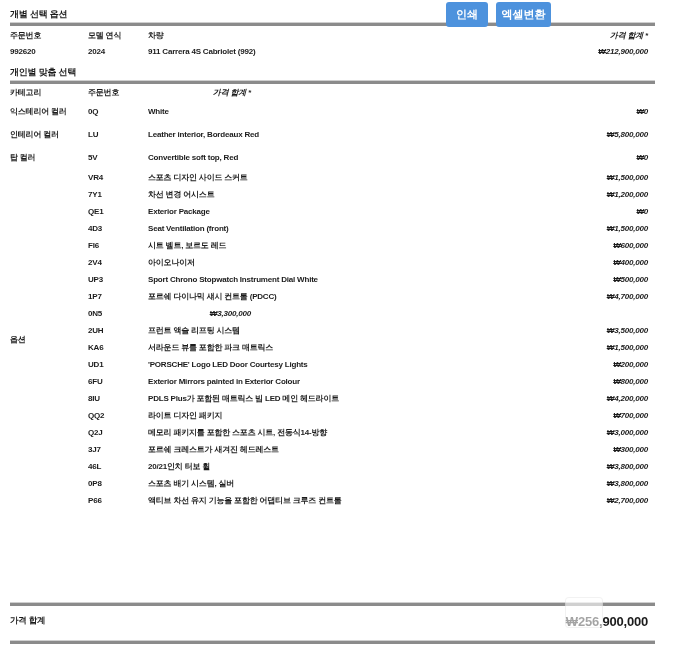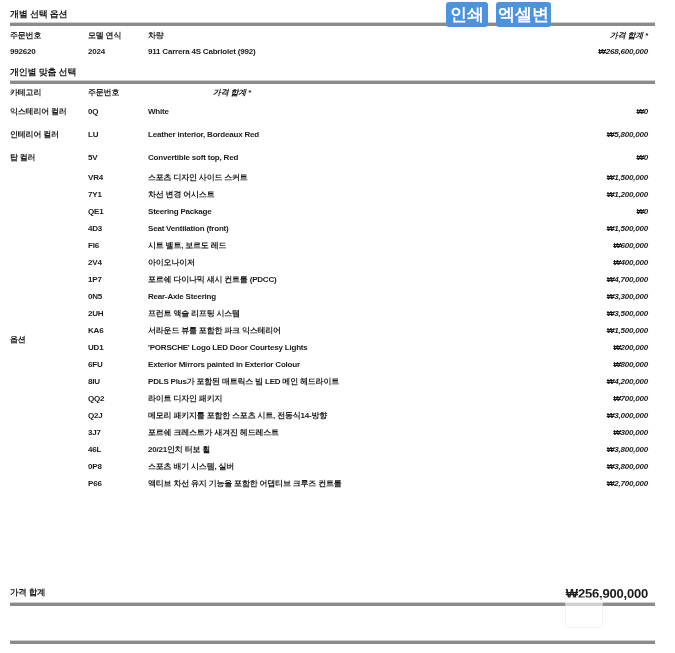--- a/index.html
+++ b/index.html
@@ -12,21 +12,21 @@
   .title-2 { top:66px; }
 
   .rule { position:absolute; left:10px; width:645px; height:4px; background:#8b8b8b; border-top:1px solid #cfcfcf; }
   .rule-1 { top:22px; }
   .rule-2 { top:80px; }
   .rule-3 { top:602px; }
   .rule-4 { top:640px; }
 
   .btn { position:absolute; top:2px; height:25px; border:none; border-radius:3px;
          background:#4d92dd; color:#ffffff; font-family:"Liberation Sans", sans-serif;
-         font-weight:bold; font-size:17px; text-align:center; line-height:25px;
+         font-weight:bold; font-size:11px; text-align:center; line-height:25px;
          cursor:pointer; z-index:3; padding:0; }
   .btn-print { left:446px; width:42px; }
   .btn-excel { left:496px; width:55px; }
 
   .tblock { position:absolute; left:10px; width:645px; }
   .summary-head { top:28px; }
   .summary-vals { top:44px; }
   .trow { display:flex; align-items:center; width:100%; }
   .tblock .trow { height:14px; }
   .cell { font-size:8px; white-space:nowrap; overflow:visible; }
@@ -35,21 +35,21 @@
   .c3 { flex:1; }
   .c4 { width:110px; text-align:right; padding-right:7px;font-style:italic; }
   .center { }
 
   .detail { position:absolute; left:10px; top:84px; width:645px; }
   .detail-head { height:16px; }
   .row-cat { height:23px; }
   .row-opt { height:17px; }
   .option-cat-label { position:absolute; left:0; top:250px; font-size:8px; }
 
-  .footer-row { position:absolute; left:10px; top:580px; width:645px; height:26px;
+  .footer-row { position:absolute; left:10px; top:608px; width:645px; height:26px;
                 display:flex; align-items:center; justify-content:space-between; }
   .footer-row .label { font-size:8.5px; }
   .footer-row .total { font-size:13px; padding-right:7px; }
 
   .watermark { position:absolute; left:565px; top:597px; width:38px; height:31px;
                background:rgba(255,255,255,0.6); border:1px solid rgba(0,0,0,0.05);
                border-radius:4px; z-index:2; }
 </style>
 </head>
 <body>
@@ -70,21 +70,21 @@
       <div class="cell c3 center">차량</div>
       <div class="cell c4">가격 합계 *</div>
     </div>
   </div>
 
   <div class="tblock summary-vals">
     <div class="trow">
       <div class="cell c1">992620</div>
       <div class="cell c2">2024</div>
       <div class="cell c3 center">911 Carrera 4S Cabriolet (992)</div>
-      <div class="cell c4">₩268,600,000</div>
+      <div class="cell c4">₩212,900,000</div>
     </div>
   </div>
 
   <div class="section-title title-2">개인별 맞춤 선택</div>
 
   <div class="rule rule-2"></div>
 
   <div class="detail">
     <div class="trow detail-head">
       <div class="cell c1">카테고리</div>
@@ -118,21 +118,21 @@
         </div>
         <div class="trow row-opt">
           <div class="cell c1"></div>
           <div class="cell c2">7Y1</div>
           <div class="cell c3">차선 변경 어시스트</div>
           <div class="cell c4">₩1,200,000</div>
         </div>
         <div class="trow row-opt">
           <div class="cell c1"></div>
           <div class="cell c2">QE1</div>
-          <div class="cell c3">Steering Package</div>
+          <div class="cell c3">Exterior Package</div>
           <div class="cell c4">₩0</div>
         </div>
         <div class="trow row-opt">
           <div class="cell c1"></div>
           <div class="cell c2">4D3</div>
           <div class="cell c3">Seat Ventilation (front)</div>
           <div class="cell c4">₩1,500,000</div>
         </div>
         <div class="trow row-opt">
           <div class="cell c1"></div>
@@ -141,40 +141,45 @@
           <div class="cell c4">₩600,000</div>
         </div>
         <div class="trow row-opt">
           <div class="cell c1"></div>
           <div class="cell c2">2V4</div>
           <div class="cell c3">아이오나이저</div>
           <div class="cell c4">₩400,000</div>
         </div>
         <div class="trow row-opt">
           <div class="cell c1"></div>
+          <div class="cell c2">UP3</div>
+          <div class="cell c3">Sport Chrono Stopwatch Instrument Dial White</div>
+          <div class="cell c4">₩500,000</div>
+        </div>
+        <div class="trow row-opt">
+          <div class="cell c1"></div>
           <div class="cell c2">1P7</div>
           <div class="cell c3">포르쉐 다이나믹 섀시 컨트롤 (PDCC)</div>
           <div class="cell c4">₩4,700,000</div>
         </div>
         <div class="trow row-opt">
           <div class="cell c1"></div>
           <div class="cell c2">0N5</div>
-          <div class="cell c3">Rear-Axle Steering</div>
           <div class="cell c4">₩3,300,000</div>
         </div>
         <div class="trow row-opt">
           <div class="cell c1"></div>
           <div class="cell c2">2UH</div>
           <div class="cell c3">프런트 액슬 리프팅 시스템</div>
           <div class="cell c4">₩3,500,000</div>
         </div>
         <div class="trow row-opt">
           <div class="cell c1"></div>
           <div class="cell c2">KA6</div>
-          <div class="cell c3">서라운드 뷰를 포함한 파크 익스테리어</div>
+          <div class="cell c3">서라운드 뷰를 포함한 파크 매트릭스</div>
           <div class="cell c4">₩1,500,000</div>
         </div>
         <div class="trow row-opt">
           <div class="cell c1"></div>
           <div class="cell c2">UD1</div>
           <div class="cell c3">'PORSCHE' Logo LED Door Courtesy Lights</div>
           <div class="cell c4">₩200,000</div>
         </div>
         <div class="trow row-opt">
           <div class="cell c1"></div>

